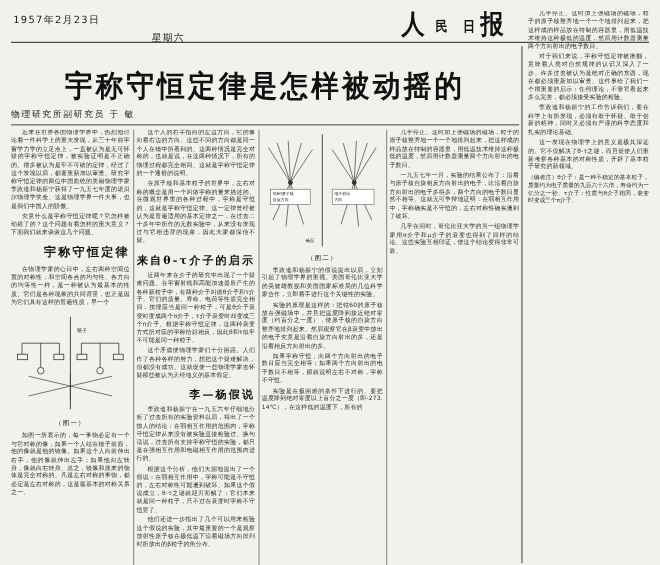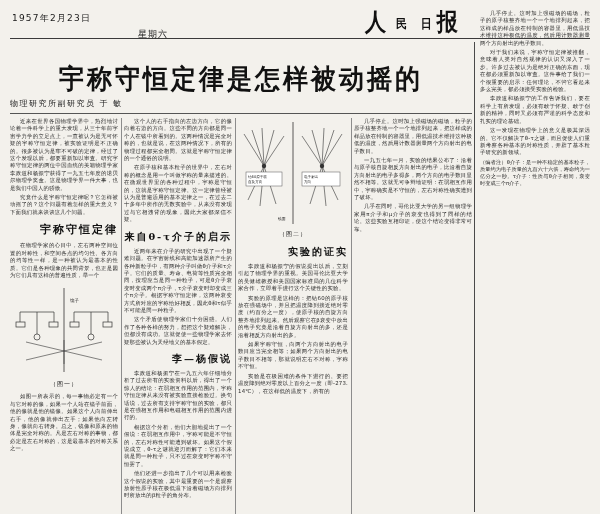--- a/index.html
+++ b/index.html
@@ -314,21 +314,20 @@
               <text x="10" y="57.5" font-size="3.6" fill="#222">钴60原子核</text>
               <text x="10" y="62.5" font-size="3.6" fill="#222">自旋方向</text>
               <rect x="64" y="52" width="38" height="14" fill="#ffffff" stroke="#555" stroke-width="0.5"></rect>
               <text x="66" y="57.5" font-size="3.6" fill="#222">电子射出</text>
               <text x="66" y="62.5" font-size="3.6" fill="#222">方向</text>
               <text x="40" y="100" font-size="3.8" fill="#222">镜面</text>
             </svg>
           </div>
           <div class="fig-cap">（图二）</div>
 
-          <h4 class="sub2">实验的证实</h4>
           <p class="t indent">李政道和杨振宁的假说提出以后，立刻引起了物理学界的重视。美国哥伦比亚大学的吴健雄教授和美国国家标准局的几位科学家合作，立即着手进行这个关键性的实验。</p>
           <p class="t indent">实验的原理是这样的：把钴60的原子核放在强磁场中，并且把温度降到接近绝对零度（约百分之一度），使原子核的自旋方向整齐地排列起来。然后观察它在β衰变中放出的电子究竟是沿着自旋方向射出的多，还是沿着相反方向射出的多。</p>
           <p class="t indent">如果宇称守恒，向两个方向射出的电子数目应当完全相等；如果两个方向射出的电子数目不相等，那就说明左右不对称，宇称不守恒。</p>
           <p class="t indent">实验是在极困难的条件下进行的。要把温度降到绝对零度以上百分之一度（即-273.14℃），在这样低的温度下，所有的</p>
         </div>
 
         <div class="col col-4">
           <p class="t indent">几乎停止。这时加上强磁场的磁场，粒子的原子核整齐地一个一个地排列起来，把这样成的样品放在特制的容器里，用低温技术维持这种极低的温度，然后用计数器测量两个方向射出的电子数目。</p>
           <p class="t indent">一九五七年一月，实验的结果公布了：沿着与原子核自旋相反方向射出的电子，比沿着自旋方向射出的电子多得多，两个方向的电子数目显然不相等。这就无可争辩地证明：在弱相互作用中，宇称确实是不守恒的，左右对称性确实遭到了破坏。</p>
           <p class="t indent">几乎在同时，哥伦比亚大学的另一组物理学家用π介子和μ介子的衰变也得到了同样的结论。这些实验互相印证，使这个结论变得非常可靠。</p>

